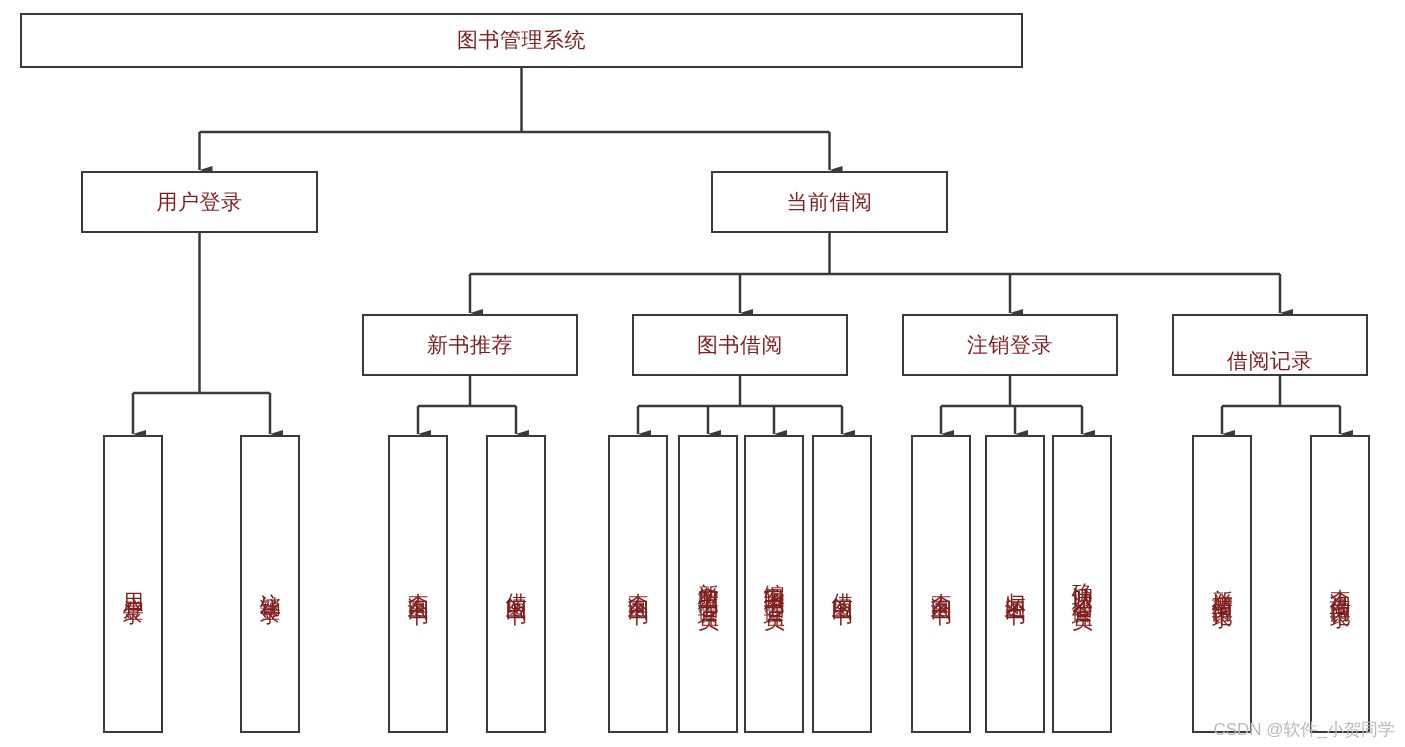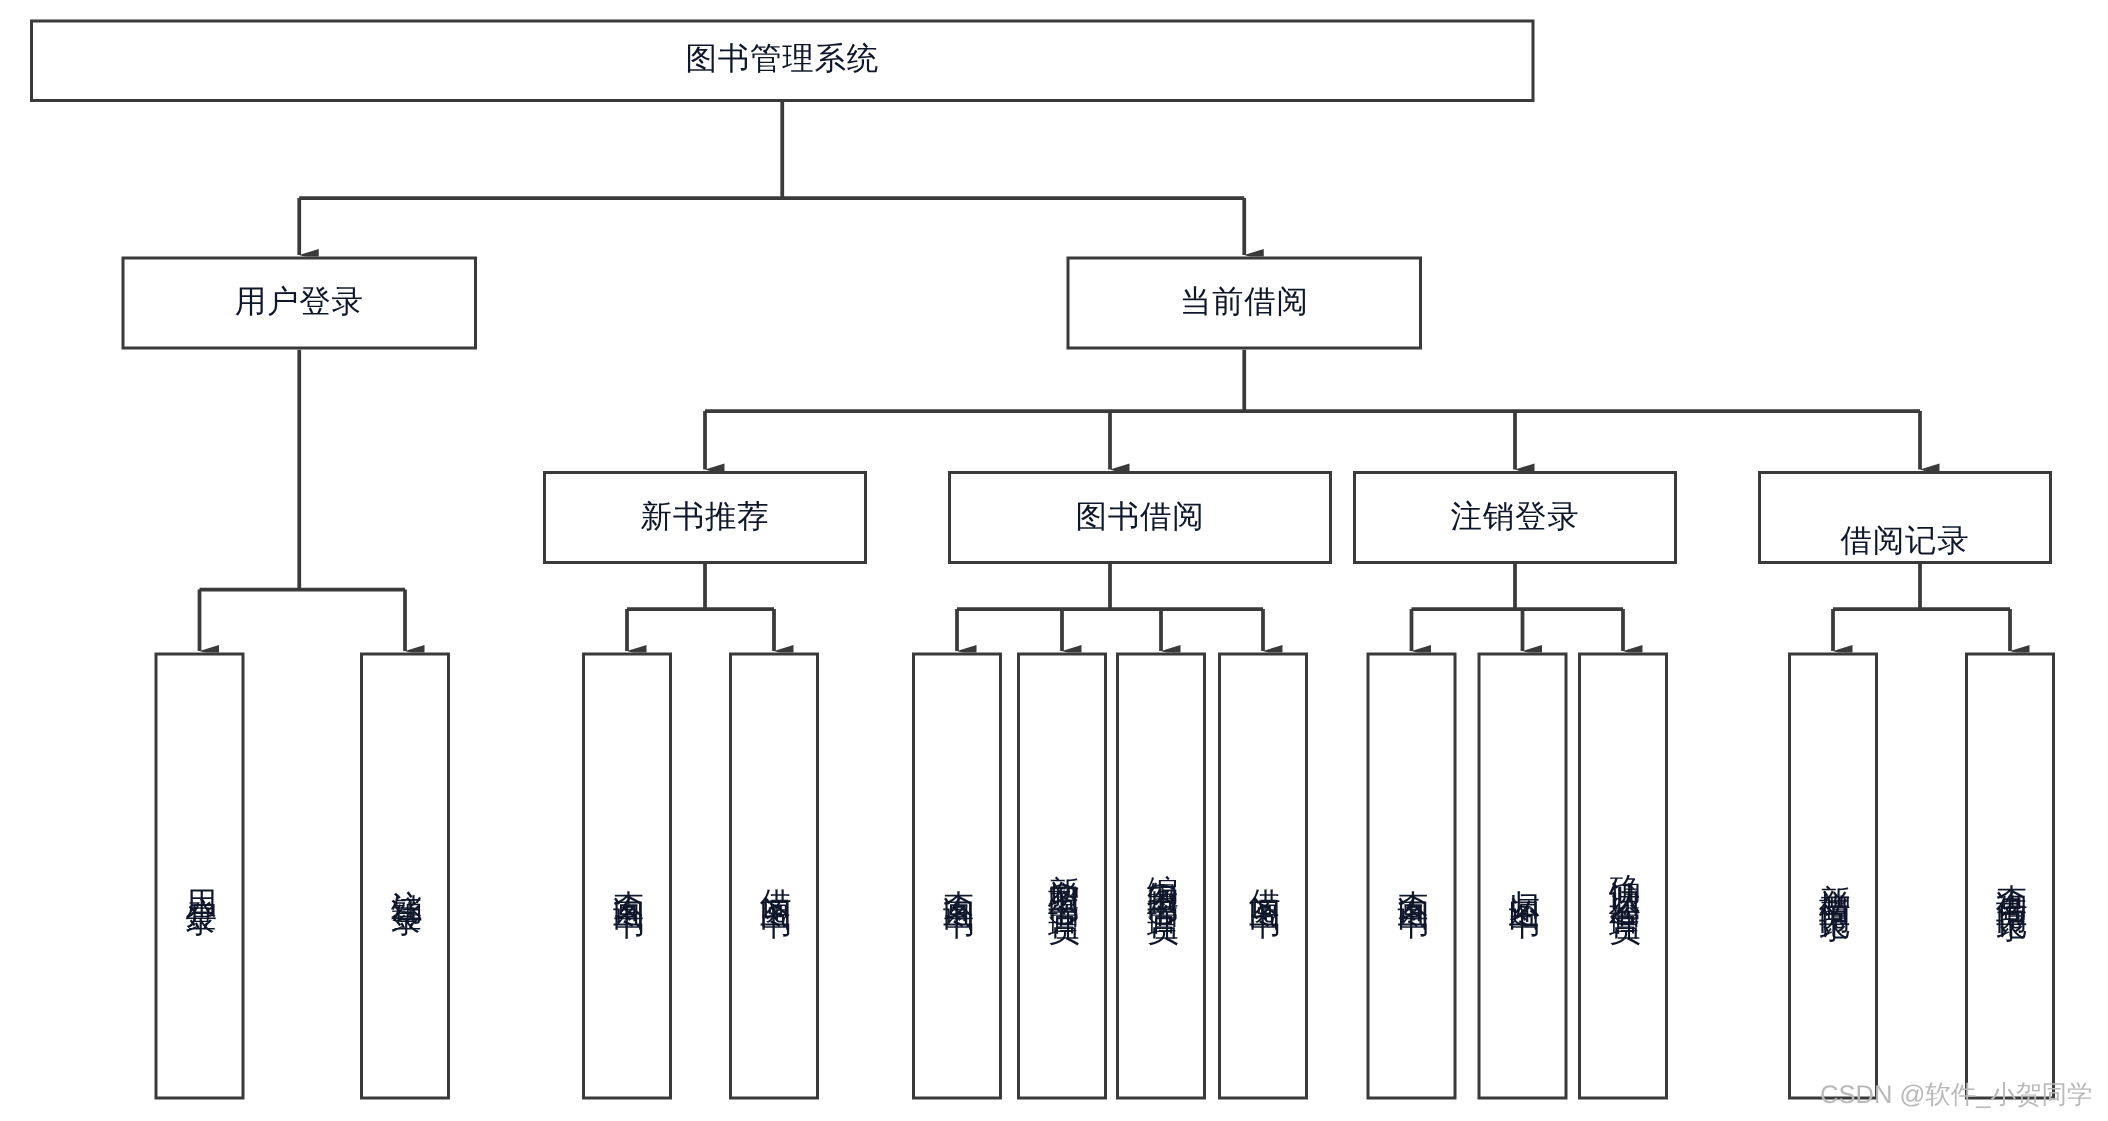--- a/index.html
+++ b/index.html
@@ -27,21 +27,21 @@
     position: absolute;
     box-sizing: border-box;
     background: #ffffff;
     border: 2px solid #3a3a3a;
     display: flex;
     align-items: center;
     justify-content: center;
     z-index: 2;
   }
   .node .label {
-    color: #0f172a;
+    color: #7f1d1d;
     font-size: 21px;
     letter-spacing: 0.5px;
     line-height: 1.25;
     white-space: nowrap;
   }
   .node.vert .label {
     writing-mode: vertical-rl;
     text-orientation: upright;
     letter-spacing: 4px;
     font-size: 21px;
@@ -112,21 +112,21 @@
       </div>
       <div class="node" style="left: 81px; top: 171px; width: 237px; height: 62px;">
         <span class="label">用户登录</span>
       </div>
       <div class="node" style="left: 711px; top: 171px; width: 237px; height: 62px;">
         <span class="label">当前借阅</span>
       </div>
       <div class="node" style="left: 362px; top: 314px; width: 216px; height: 62px;">
         <span class="label">新书推荐</span>
       </div>
-      <div class="node" style="left: 632px; top: 314px; width: 256px; height: 62px; justify-content: center;">
+      <div class="node" style="left: 632px; top: 314px; width: 216px; height: 62px; justify-content: center;">
         <span class="label">图书借阅</span>
       </div>
       <div class="node" style="left: 902px; top: 314px; width: 216px; height: 62px;">
         <span class="label">注销登录</span>
       </div>
       <div class="node" style="left: 1172px; top: 314px; width: 196px; height: 62px; align-items: flex-end;">
         <span class="label">借阅记录</span>
       </div>
       <div class="node vert" style="left: 103px; top: 435px; width: 60px; height: 298px;">
         <span class="label">用户登录</span>

